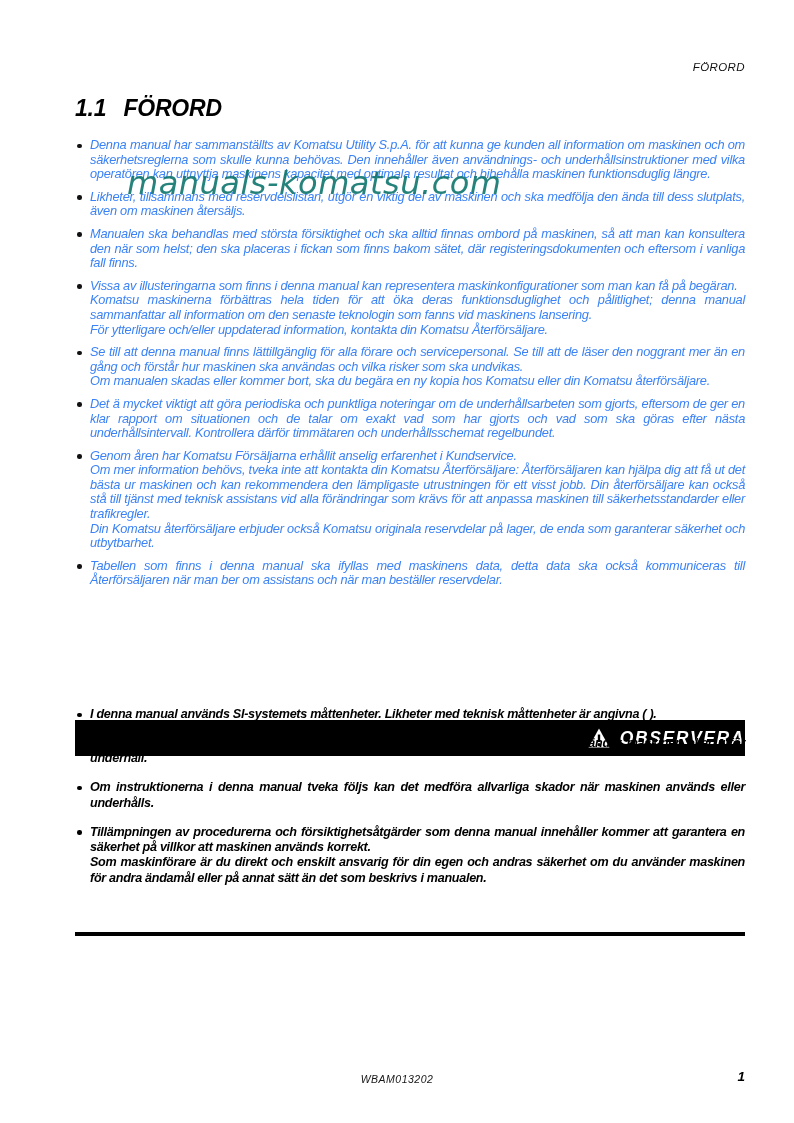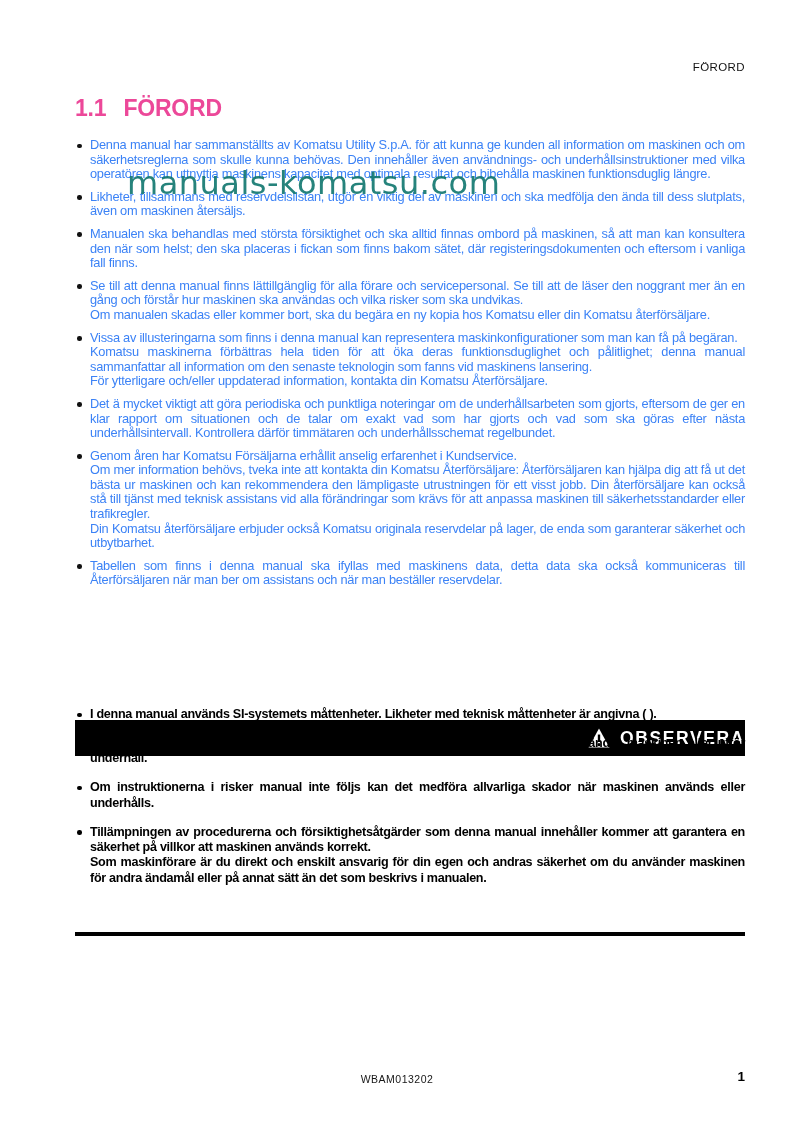--- a/index.html
+++ b/index.html
@@ -1,26 +1,26 @@
 <!DOCTYPE html>
 <html lang="sv"><head>
 <meta charset="utf-8">
 <style>
   html,body { margin:0; padding:0; background:#ffffff; }
   .page {
     position:relative; width:794px; height:1123px; background:#ffffff;
-    font-family:"Liberation Sans", sans-serif; color:#111; overflow:hidden;
+    font-family:"Liberation Sans", sans-serif; color:#111; overflow:hidden;font-style:italic;
   }
   .header-label {
     position:absolute; top:61px; right:49px;
     font-size:11.5px; letter-spacing:0.4px; color:#111;
   }
   .heading {
     position:absolute; top:95px; left:75px; margin:0;
-    font-size:23px; font-weight:bold; letter-spacing:-0.2px; color:#ec4899;
+    font-size:23px; font-weight:bold; letter-spacing:-0.2px; color:#000000;
   }
   .heading .num { margin-right:17px; }
   .foreword { position:absolute; top:138px; left:75px; width:670px; }
   .bullet { position:relative; padding-left:15px; margin-bottom:8px; }
   .bullet .dot {
     position:absolute; left:2px; top:5.5px; width:4.5px; height:4.5px;
     border-radius:50%; background:#111;
   }
   .bullet p {
     margin:0; font-size:12.8px; line-height:14.6px; letter-spacing:-0.25px;
@@ -75,28 +75,28 @@
     <div class="bullet">
       <span class="dot"></span>
       <p>Likheter, tillsammans med reservdelslistan, utgör en viktig del av maskinen och ska medfölja den ända till dess slutplats, även om maskinen återsäljs.</p>
     </div>
     <div class="bullet">
       <span class="dot"></span>
       <p>Manualen ska behandlas med största försiktighet och ska alltid finnas ombord på maskinen, så att man kan konsultera den när som helst; den ska placeras i fickan som finns bakom sätet, där registeringsdokumenten och eftersom i vanliga fall finns.</p>
     </div>
     <div class="bullet">
       <span class="dot"></span>
-      <p>Se till att denna manual finns lättillgänglig för alla förare och servicepersonal. Se till att de läser den noggrant mer än en gång och förstår hur maskinen ska användas och vilka risker som ska undvikas.
-Om manualen skadas eller kommer bort, ska du begära en ny kopia hos Komatsu eller din Komatsu återförsäljare.</p>
+      <p>Vissa av illusteringarna som finns i denna manual kan representera maskinkonfigurationer som man kan få på begäran.
+Komatsu maskinerna förbättras hela tiden för att öka deras funktionsduglighet och pålitlighet; denna manual sammanfattar all information om den senaste teknologin som fanns vid maskinens lansering.
+För ytterligare och/eller uppdaterad information, kontakta din Komatsu Återförsäljare.</p>
     </div>
     <div class="bullet">
       <span class="dot"></span>
-      <p>Vissa av illusteringarna som finns i denna manual kan representera maskinkonfigurationer som man kan få på begäran.
-Komatsu maskinerna förbättras hela tiden för att öka deras funktionsduglighet och pålitlighet; denna manual sammanfattar all information om den senaste teknologin som fanns vid maskinens lansering.
-För ytterligare och/eller uppdaterad information, kontakta din Komatsu Återförsäljare.</p>
+      <p>Se till att denna manual finns lättillgänglig för alla förare och servicepersonal. Se till att de läser den noggrant mer än en gång och förstår hur maskinen ska användas och vilka risker som ska undvikas.
+Om manualen skadas eller kommer bort, ska du begära en ny kopia hos Komatsu eller din Komatsu återförsäljare.</p>
     </div>
     <div class="bullet">
       <span class="dot"></span>
       <p>Det ä mycket viktigt att göra periodiska och punktliga noteringar om de underhållsarbeten som gjorts, eftersom de ger en klar rapport om situationen och de talar om exakt vad som har gjorts och vad som ska göras efter nästa underhållsintervall. Kontrollera därför timmätaren och underhållsschemat regelbundet.</p>
     </div>
     <div class="bullet">
       <span class="dot"></span>
       <p>Genom åren har Komatsu Försäljarna erhållit anselig erfarenhet i Kundservice.
 Om mer information behövs, tveka inte att kontakta din Komatsu Återförsäljare: Återförsäljaren kan hjälpa dig att få ut det bästa ur maskinen och kan rekommendera den lämpligaste utrustningen för ett visst jobb. Din återförsäljare kan också stå till tjänst med teknisk assistans vid alla förändringar som krävs för att anpassa maskinen till säkerhetsstandarder eller trafikregler.
 Din Komatsu återförsäljare erbjuder också Komatsu originala reservdelar på lager, de enda som garanterar säkerhet och utbytbarhet.</p>
@@ -122,21 +122,21 @@
     <div class="bullet">
       <span class="dot"></span>
       <p>I denna manual används SI-systemets måttenheter. Likheter med teknisk måttenheter är angivna ( ).</p>
     </div>
     <div class="bullet">
       <span class="dot"></span>
       <p>Maskinförare och servicepersonal måste läsa denna manual noggrant innan de använder maskinen eller utför underhåll.</p>
     </div>
     <div class="bullet">
       <span class="dot"></span>
-      <p>Om instruktionerna i risker manual inte följs kan det medföra allvarliga skador när maskinen används eller underhålls.</p>
+      <p>Om instruktionerna i denna manual tveka följs kan det medföra allvarliga skador när maskinen används eller underhålls.</p>
     </div>
     <div class="bullet">
       <span class="dot"></span>
       <p>Tillämpningen av procedurerna och försiktighetsåtgärder som denna manual innehåller kommer att garantera en säkerhet på villkor att maskinen används korrekt.
 Som maskinförare är du direkt och enskilt ansvarig för din egen och andras säkerhet om du använder maskinen för andra ändamål eller på annat sätt än det som beskrivs i manualen.</p>
     </div>
   </div>
 
   <div class="bottom-rule"></div>
 

